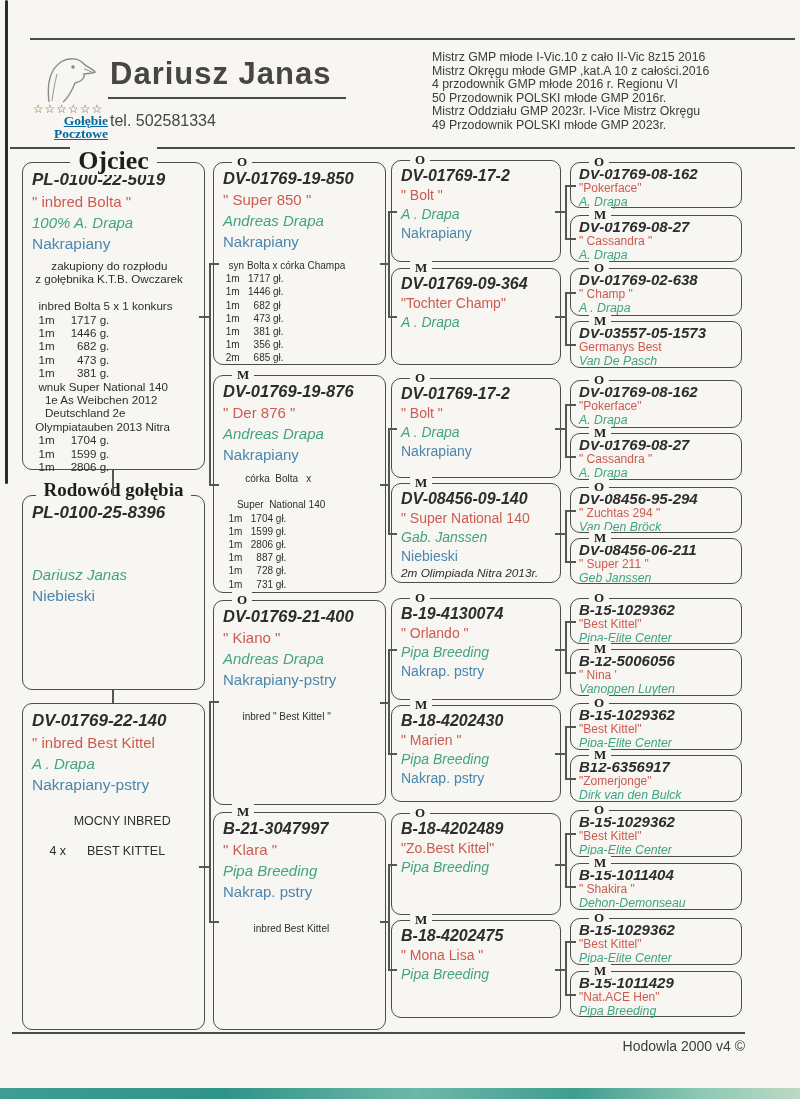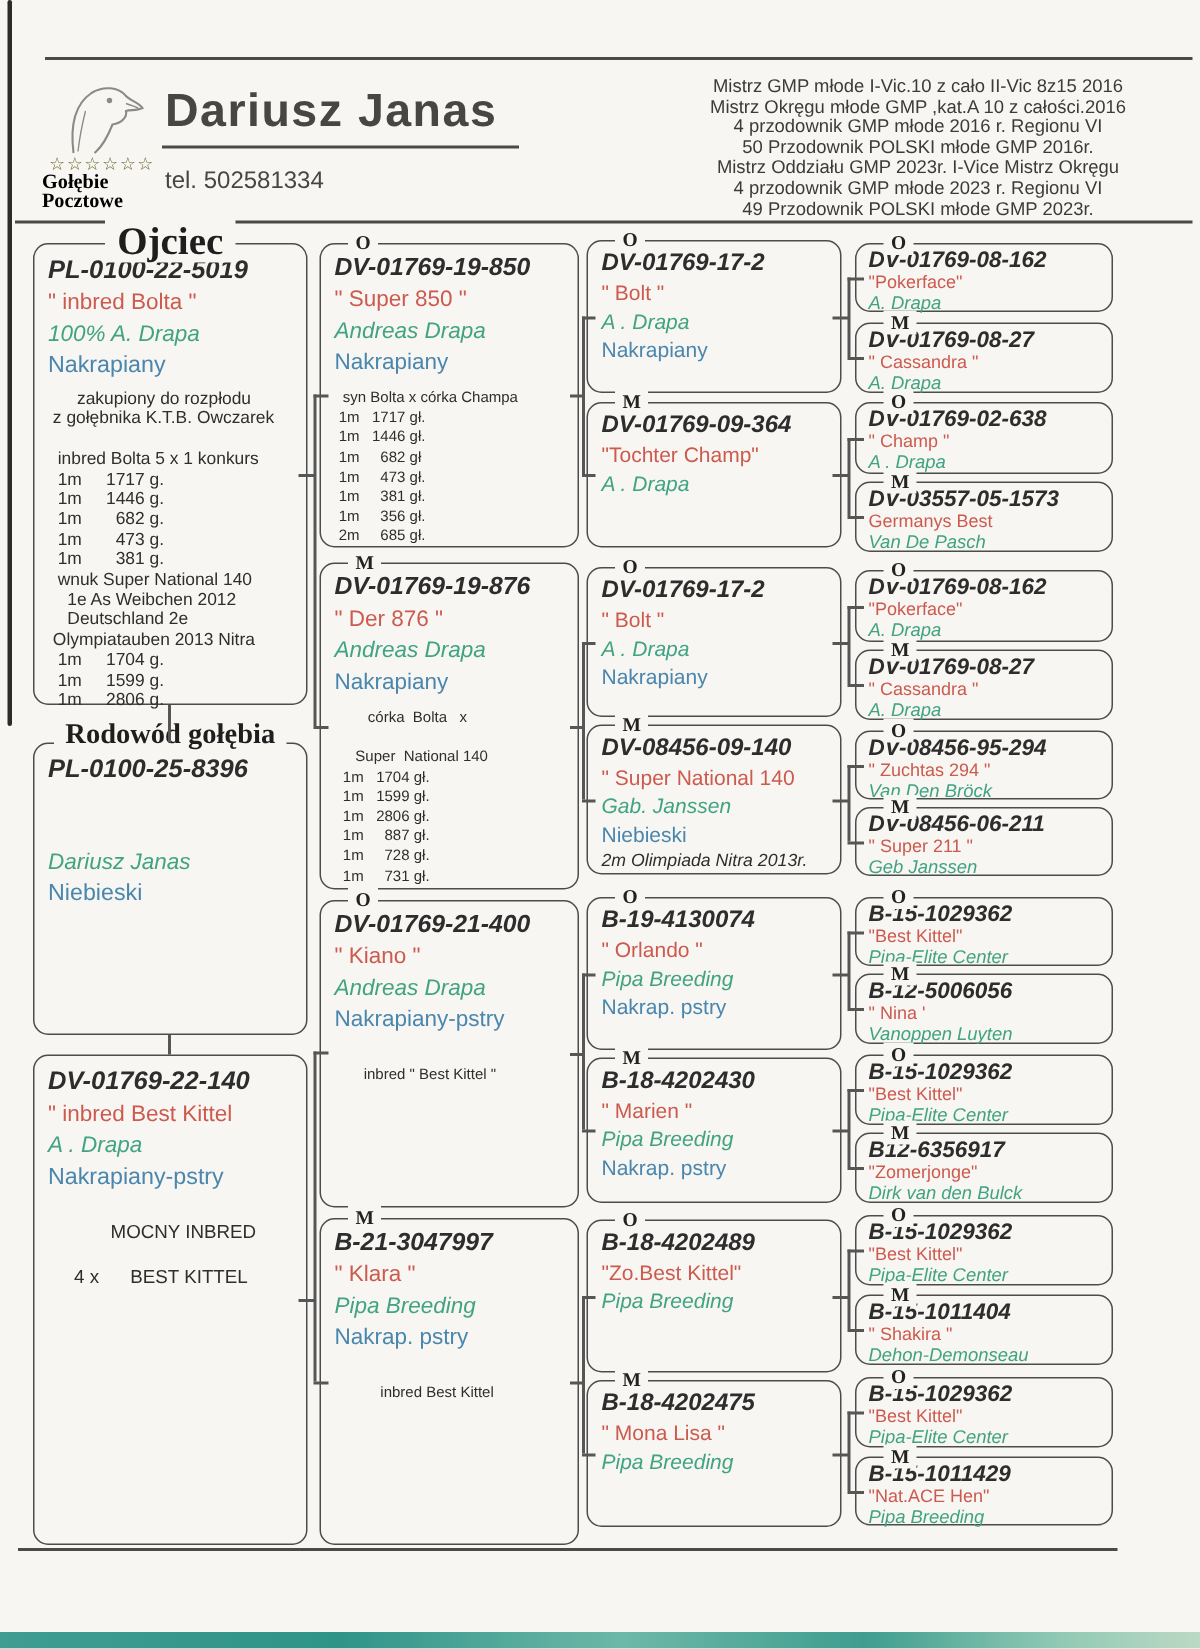--- a/index.html
+++ b/index.html
@@ -12,23 +12,23 @@
      background:linear-gradient(90deg,#3f9d92 0%,#2f9488 28%,#6db8a8 52%,#3f9d8f 72%,#8fc9b4 88%,#bcd9c4 100%);}
 
   
   .hrule{position:absolute;height:2px;background:#4a4a4a;}
   .brand-name{position:absolute;left:108px;top:56px;font-size:31px;font-weight:bold;color:#474645;
      letter-spacing:1px;border-bottom:2px solid #4a4a4a;padding:0 14px 5px 2px;}
   .phone{position:absolute;left:110px;top:112px;font-size:16px;color:#474645;}
   .logo{position:absolute;left:28px;top:52px;width:80px;}
   .logo svg{display:block;margin:0 auto;}
   .logo .stars{display:block;text-align:center;color:#6e6c2f;font-size:12px;letter-spacing:1px;line-height:10px;}
-  .logo .lname{display:block;text-align:left;color:#000000;font-family:"Liberation Serif","DejaVu Serif",serif;
-     font-weight:bold;font-size:13.5px;line-height:13px;}
-  .achv{position:absolute;right:8px;top:51px;width:360px;text-align:center;color:#3b3b3b;
+  .logo .lname{display:block;text-align:right;color:#0369a1;font-family:"Liberation Serif","DejaVu Serif",serif;
+     font-weight:bold;font-size:13.5px;line-height:13px;text-decoration:underline;}
+  .achv{position:absolute;right:8px;top:51px;width:360px;text-align:left;color:#3b3b3b;
      font-size:12.3px;line-height:13.6px;}
 
   
   .box{position:absolute;border:1.6px solid #4c4c4c;border-radius:10px;box-sizing:border-box;}
   .pad{padding:5px 9px 0 9px;}
   .sex{position:absolute;top:-9px;left:18px;background:#f7f6f2;padding:0 5px;
      font-family:"Liberation Serif","DejaVu Serif",serif;font-weight:bold;font-size:13px;color:#222;}
   .btitle{position:absolute;top:-17px;left:0;right:0;text-align:center;}
   .btitle span{background:#f7f6f2;padding:0 8px;font-family:"Liberation Serif","DejaVu Serif",serif;
      font-weight:bold;color:#1e1e1e;text-align:right;}
@@ -104,21 +104,20 @@
 
   <div class="brand-name">Dariusz Janas</div>
   <div class="phone">tel. 502581334</div>
 
   <div class="achv">
     <div>Mistrz GMP młode  I-Vic.10 z cało II-Vic 8z15 2016</div>
     <div>Mistrz Okręgu młode GMP ,kat.A 10 z całości.2016</div>
     <div>4 przodownik GMP młode 2016 r. Regionu VI</div>
     <div>50 Przodownik POLSKI młode GMP 2016r.</div>
     <div>Mistrz Oddziału GMP 2023r.  I-Vice Mistrz Okręgu</div>
-    <div>4 przodownik GMP młode 2023 r.  Regionu VI</div>
     <div>49 Przodownik POLSKI młode  GMP 2023r.</div>
   </div>
 
   <div class="box g1 pad" style="left:22px;top:162px;width:183px;height:308px;">
     <div class="btitle t-big"><span>Ojciec</span></div>
     <div class="ring">PL-0100-22-5019</div>
     <div class="pname">" inbred Bolta "</div>
     <div class="breeder">100% A. Drapa</div>
     <div class="plumage">Nakrapiany</div>
     <div class="notes">      zakupiony do rozpłodu
@@ -424,14 +423,15 @@
       <div class="conn" style="left: 565px; top: 833px; width: 1.5px; height: 53px;"></div>
       <div class="conn" style="left: 565px; top: 833px; width: 11px; height: 1.5px;"></div>
       <div class="conn" style="left: 565px; top: 886px; width: 11px; height: 1.5px;"></div>
       <div class="conn" style="left: 555px; top: 969px; width: 11px; height: 1.5px;"></div>
       <div class="conn" style="left: 565px; top: 941px; width: 1.5px; height: 53px;"></div>
       <div class="conn" style="left: 565px; top: 941px; width: 11px; height: 1.5px;"></div>
       <div class="conn" style="left: 565px; top: 994px; width: 11px; height: 1.5px;"></div>
     </div>
 
   <div class="footer-rule"></div>
+  <div class="credit">Hodowla 2000 v4 ©</div>
 
 </div>
 
 </body></html>

